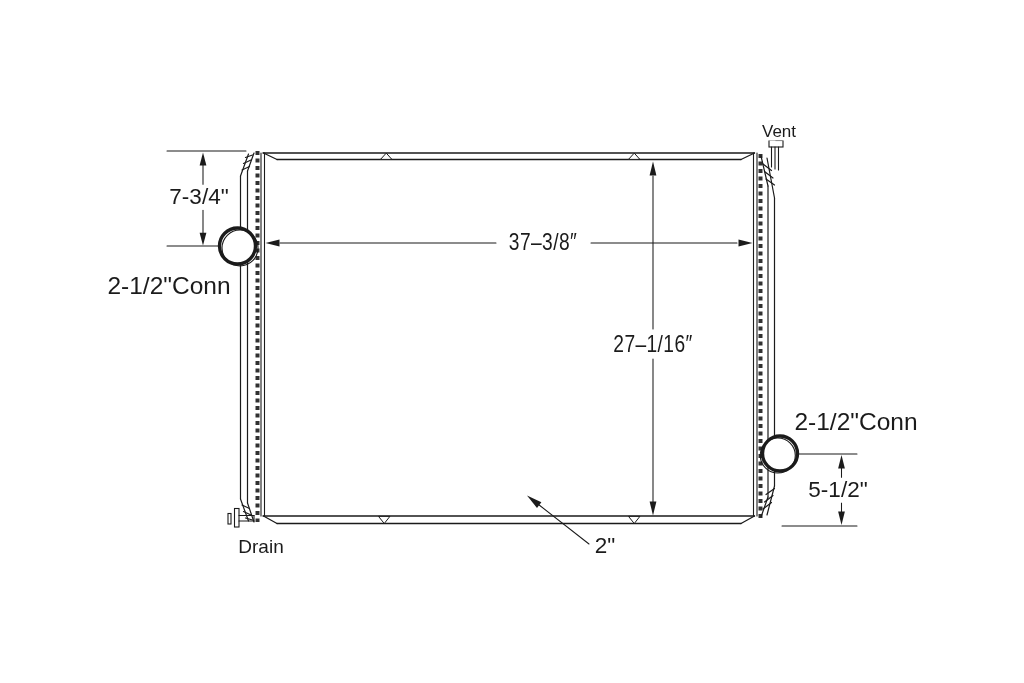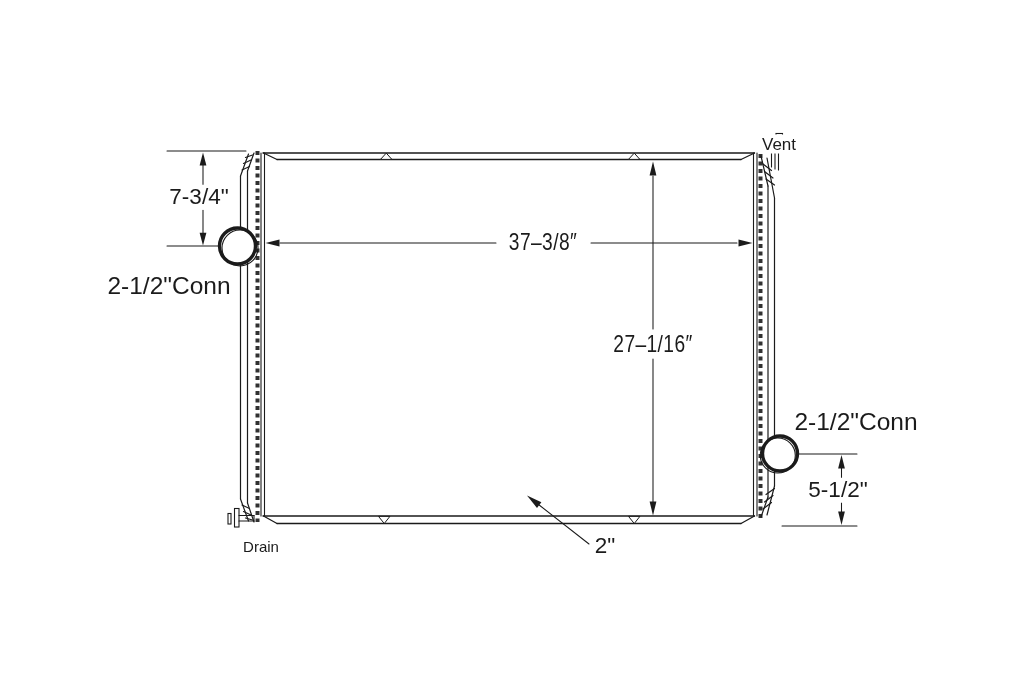--- a/index.html
+++ b/index.html
@@ -7,21 +7,21 @@
     position:relative;width:1024px;height:683px;background:#ffffff;
     font-family:"Liberation Sans",sans-serif;overflow:hidden;color:#1b1b1b;
   }
   .stage svg{position:absolute;left:0;top:0;}
   .lbl{
     position:absolute;transform:translate(-50%,-50%);
     white-space:nowrap;line-height:1;color:#1b1b1b;background:#ffffff;
     padding:1px 2px;
   }
   .lbl-vent{font-size:17px;}
-  .lbl-drain{font-size:15px;}
+  .lbl-drain{font-size:19px;}
   .lbl-conn{font-size:24.5px;}
   .lbl-dim{font-size:22.5px;}
   .lbl-cad{font-size:24px;transform:translate(-50%,-50%) scaleX(0.8);letter-spacing:0.5px;}
 </style>
 </head>
 <body>
 
 <div class="stage">
 
   <svg width="1024" height="683" viewBox="0 0 1024 683" fill="none" stroke="#1b1b1b" stroke-width="1.3" stroke-linecap="round">
@@ -136,21 +136,21 @@
       <polygon points="841.5,455 838.1,468.5 844.9,468.5" fill="#1b1b1b" stroke="none"></polygon>
       <polygon points="841.5,525 838.1,511.5 844.9,511.5" fill="#1b1b1b" stroke="none"></polygon>
     </g>
 
     <g stroke-width="1.05">
       <path d="M538.5 504.5 L589 544"></path>
       <polygon points="527,495.5 537,507.9 541.4,502.2" fill="#1b1b1b" stroke="none"></polygon>
     </g>
   </svg>
 
-  <div class="lbl lbl-vent" style="left:779px;top:144px;">Vent</div>
+  <div class="lbl lbl-vent" style="left:779px;top:131px;">Vent</div>
 
   <div class="lbl lbl-drain" style="left:261px;top:546px;">Drain</div>
 
   <div class="lbl lbl-dim" style="left:199px;top:197px;">7-3/4"</div>
 
   <div class="lbl lbl-conn" style="left:169px;top:286px;">2-1/2"Conn</div>
 
   <div class="lbl lbl-cad" style="left:543px;top:242px;">37–3/8″</div>
 
   <div class="lbl lbl-cad" style="left:653px;top:344px;">27–1/16″</div>

